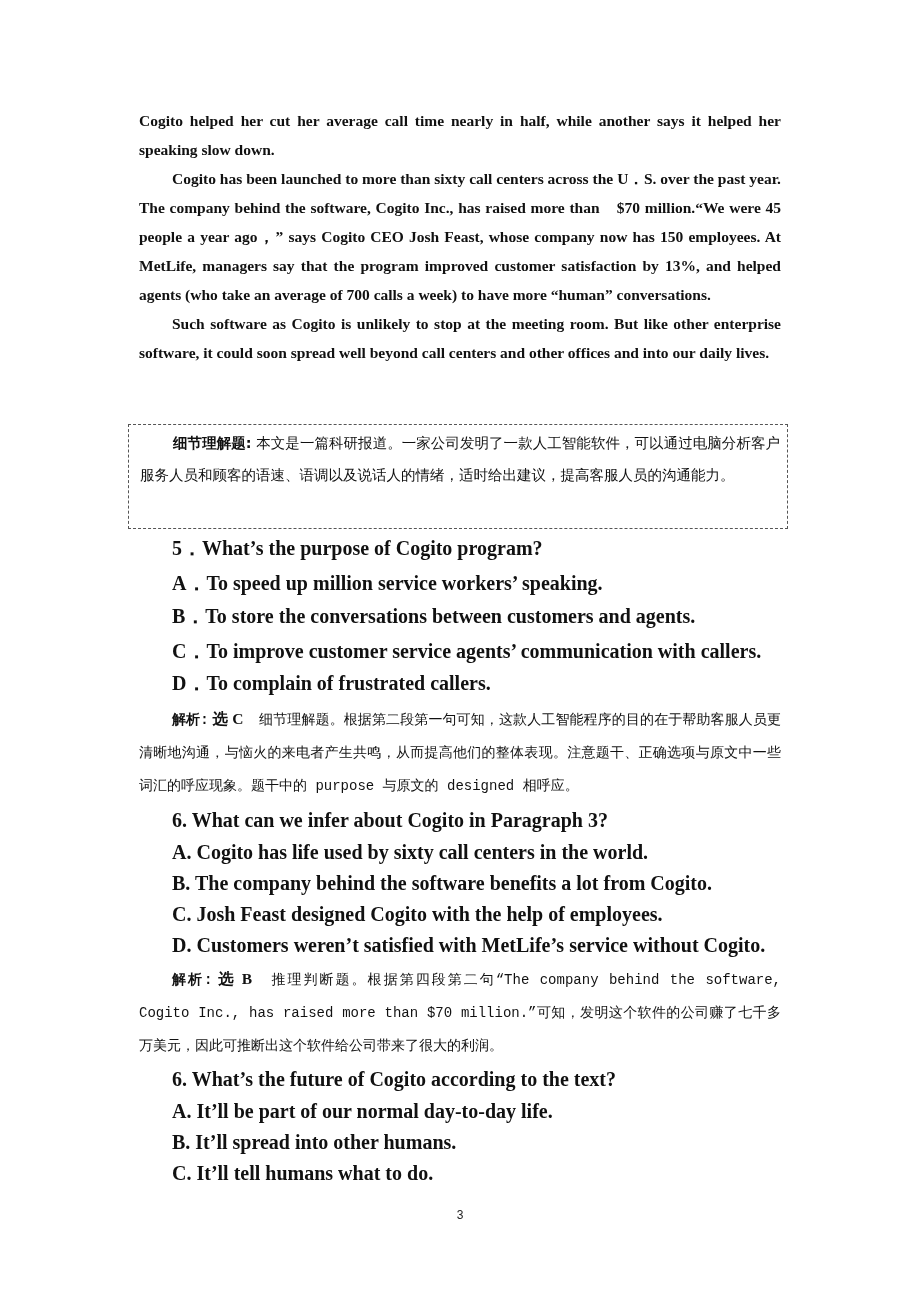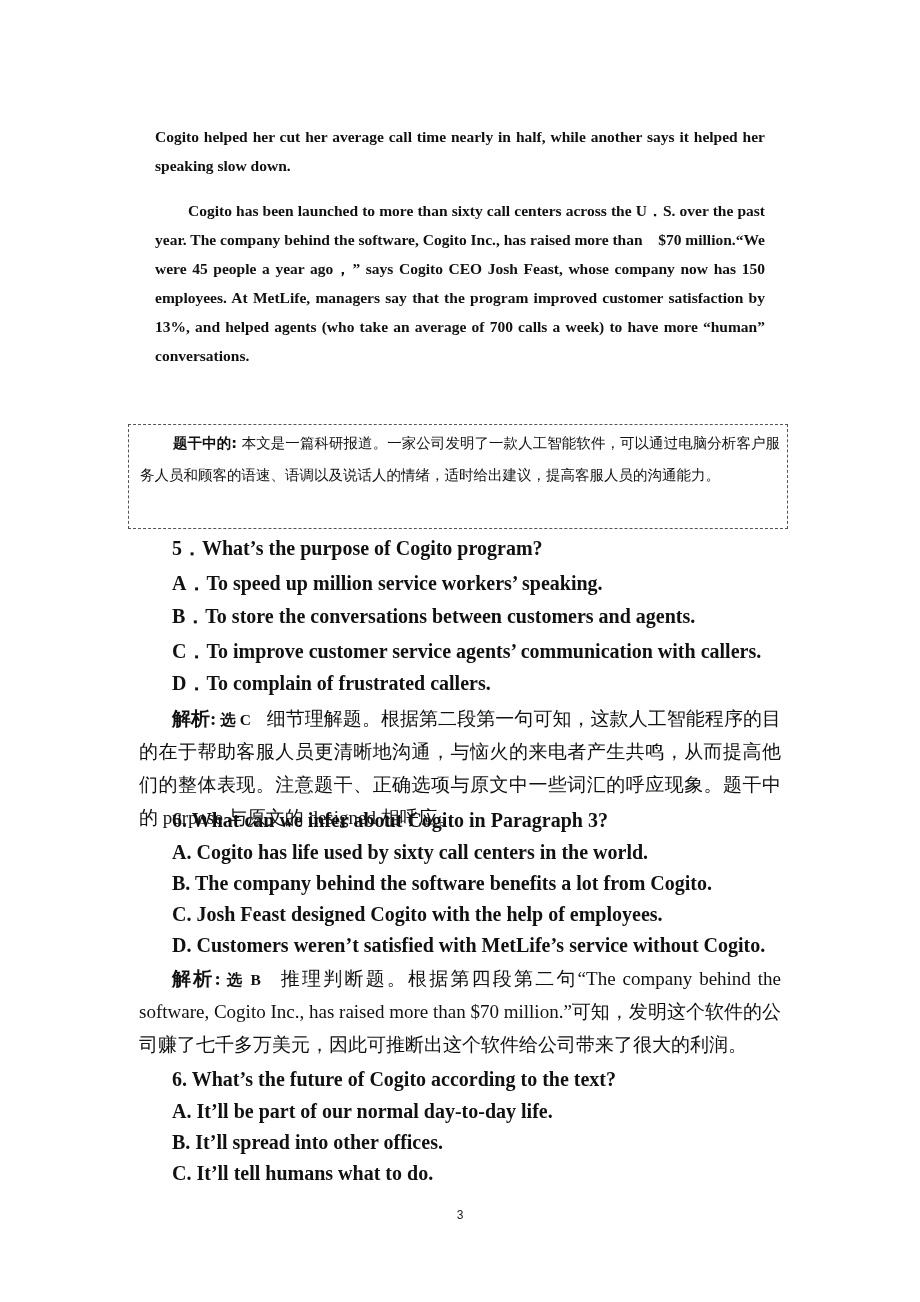--- a/index.html
+++ b/index.html
@@ -1,43 +1,44 @@
 <!DOCTYPE html>
 <html><head>
   <meta charset="utf-8">
   <style>
     html, body { margin: 0; padding: 0; background: #ffffff; }
     body { width: 920px; height: 1302px; position: relative; overflow: hidden;
       font-family: "Liberation Serif", "DejaVu Serif", serif; color: #111; }
     .page { position: absolute; left: 139px; top: 106px; width: 642px; }
-    .para { margin: 16px; font-weight: bold; font-size: 15.5px; line-height: 29px; text-align: justify; text-align-last: left; }
+    .para { margin: 0; font-weight: bold; font-size: 15.5px; line-height: 29px; text-align: justify; text-align-last: left; }
     .indent { text-indent: 33px; }
     .box { position: absolute; left: 128px; top: 424px; width: 660px; height: 105px;
       border: 1px dashed #555; box-sizing: border-box; }
     .box .txt { position: absolute; left: 11px; top: 2px; width: 640px;
       font-family: "DejaVu Sans", "Liberation Sans", sans-serif; font-size: 14.5px; line-height: 32px; text-align: justify; }
     .box .txt b { font-weight: bold; }
     .q { position: absolute; left: 172px; font-weight: bold; font-size: 20px; white-space: nowrap; }
-    .zh { font-family: Liberation Serif, serif; font-size: 19px; }
+    .zh { font-family: Liberation Mono, monospace; font-size: 14px; }
     .ana { position: absolute; left: 139px; width: 642px; font-size: 15.5px; line-height: 32px; text-align: justify; }
     .ana .first { text-indent: 33px; }
     .pagenum { position: absolute; top: 1208px; left: 0; width: 920px; text-align: center;
       font-family: "Liberation Sans", sans-serif; font-size: 12px; color: #222; }
   </style>
 </head>
 <body>
 
 <div class="page">
   <p class="para">Cogito helped her cut her average call time nearly in half, while another says it helped her speaking slow down.</p>
   <p class="para indent">Cogito has been launched to more than sixty call centers across the U．S. over the past year. The company behind the software, Cogito Inc., has raised more than　$70 million.“We were 45 people a year ago，” says Cogito CEO Josh Feast, whose company now has 150 employees. At MetLife, managers say that the program improved customer satisfaction by 13%, and helped agents (who take an average of 700 calls a week) to have more “human” conversations.</p>
+  <p class="para indent">Such software as Cogito is unlikely to stop at the meeting room. But like other enterprise software, it could soon spread well beyond call centers and other offices and into our daily lives.</p>
 </div>
 
 <div class="box">
   <div class="txt">
-    <span style="display:inline-block;width:33px"></span><b>题干中的:</b><span> 本文是一篇科研报道。一家公司发明了一款人工智能软件，可以通过电脑分析客户服务人员和顾客的语速、语调以及说话人的情绪，适时给出建议，提高客服人员的沟通能力。</span>
+    <span style="display:inline-block;width:33px"></span><b>细节理解题:</b><span> 本文是一篇科研报道。一家公司发明了一款人工智能软件，可以通过电脑分析客户服务人员和顾客的语速、语调以及说话人的情绪，适时给出建议，提高客服人员的沟通能力。</span>
   </div>
 </div>
 
 <div class="q" style="top:535px">5．What’s the purpose of Cogito program?</div>
 <div class="q" style="top:570px">A．To speed up million service workers’ speaking.</div>
 <div class="q" style="top:603px">B．To store the conversations between customers and agents.</div>
 <div class="q" style="top:638px">C．To improve customer service agents’ communication with callers.</div>
 <div class="q" style="top:670px">D．To complain of frustrated callers.</div>
 <div class="ana" style="top:703px">
   <div class="first"><b class="zh">解析:</b><b> 选 C　</b><span class="zh">细节理解题。根据第二段第一句可知，这款人工智能程序的目的在于帮助客服人员更清晰地沟通，与恼火的来电者产生共鸣，从而提高他们的整体表现。注意题干、正确选项与原文中一些词汇的呼应现象。题干中的 purpose 与原文的 designed 相呼应。</span></div>
@@ -47,16 +48,16 @@
 <div class="q" style="top:841px">A.  Cogito has life used by sixty call centers in the world.</div>
 <div class="q" style="top:872px">B.  The company behind the software benefits a lot from Cogito.</div>
 <div class="q" style="top:903px">C.  Josh Feast designed Cogito with the help of employees.</div>
 <div class="q" style="top:934px">D.  Customers weren’t satisfied with MetLife’s service without Cogito.</div>
 <div class="ana" style="top:963px">
   <div class="first"><b class="zh">解析:</b><b> 选 B　</b><span class="zh">推理判断题。根据第四段第二句“The company behind the software, Cogito Inc., has raised more than $70 million.”可知，发明这个软件的公司赚了七千多万美元，因此可推断出这个软件给公司带来了很大的利润。</span></div>
 </div>
 
 <div class="q" style="top:1068px">6.  What’s the future of Cogito according to the text?</div>
 <div class="q" style="top:1100px">A.  It’ll be part of our normal day-to-day life.</div>
-<div class="q" style="top:1131px">B.  It’ll spread into other offices.</div>
+<div class="q" style="top:1131px">B.  It’ll spread into other humans.</div>
 <div class="q" style="top:1162px">C.  It’ll tell humans what to do.</div>
 
 <div class="pagenum">3</div>
 
 </body></html>

